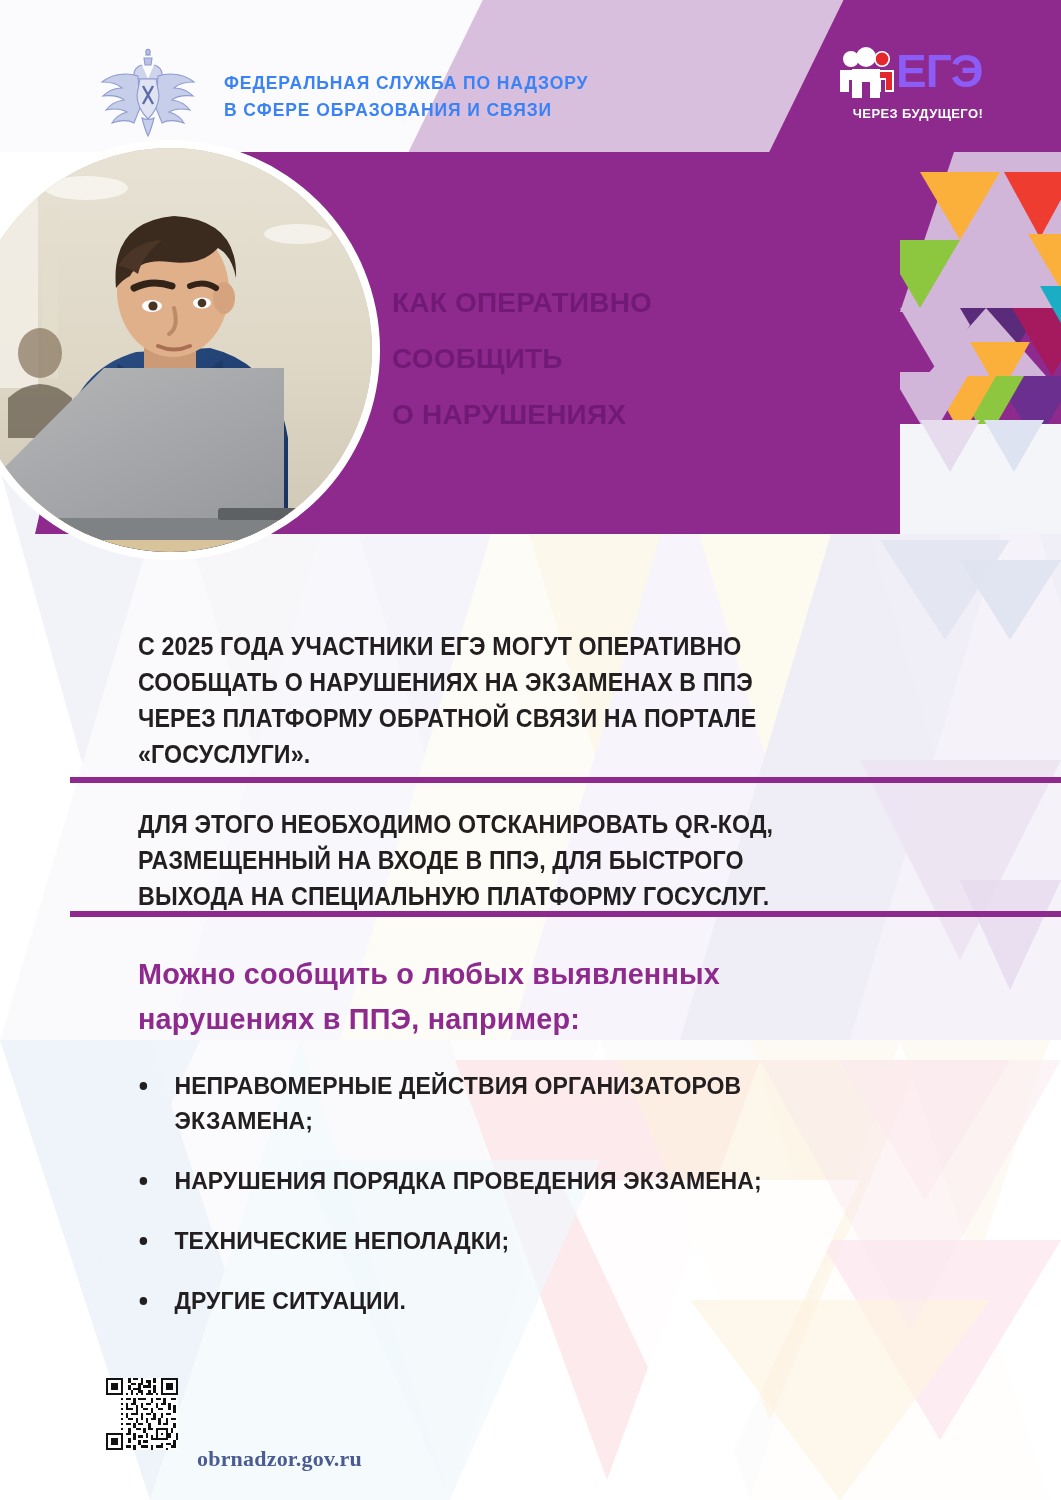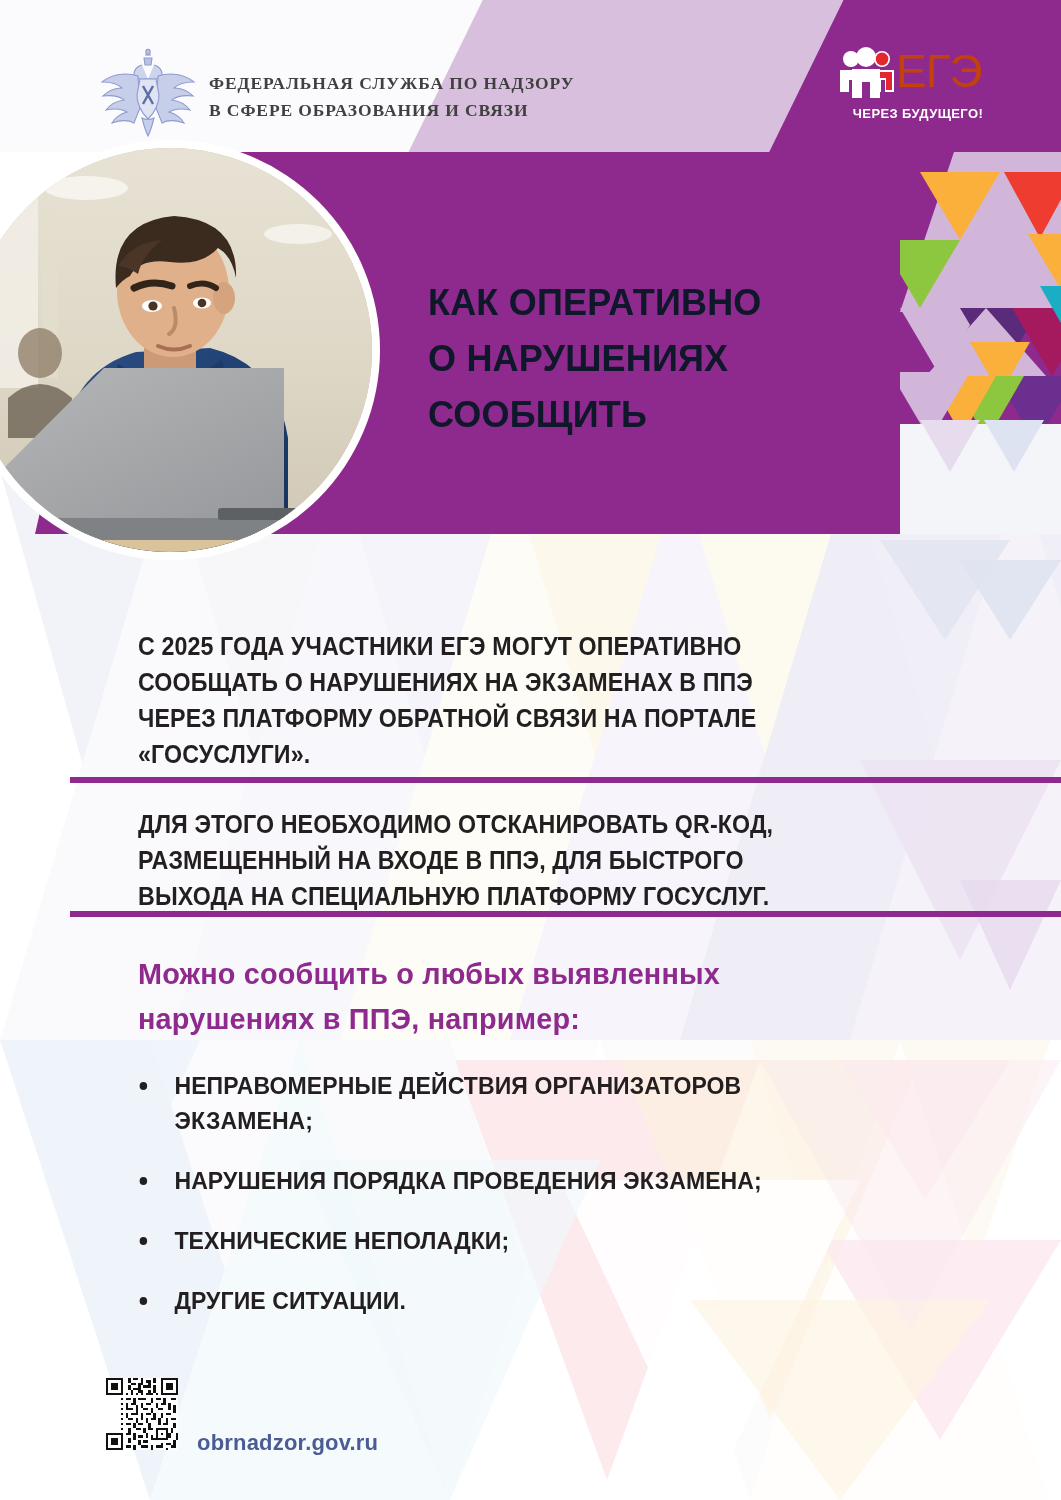--- a/index.html
+++ b/index.html
@@ -60,51 +60,50 @@
 
   .emblem {
     position: absolute;
     left: 96px;
     top: 48px;
     width: 104px;
     height: 92px;
   }
   .agency-name {
     position: absolute;
-    left: 209px;
+    left: 224px;
     top: 70px;
-    color: #404040;
+    color: #3b82f6;
     font-size: 17.5px;
     font-weight: 700;
     letter-spacing: 0.9px;
     line-height: 27px;
     white-space: nowrap;
-    font-family: Liberation Serif, serif;
   }
   .agency-name div { display: block; }
 
   .ege-logo {
     position: absolute;
     left: 838px;
     top: 44px;
     width: 160px;
     height: 88px;
   }
   .ege-mark {
     position: relative;
     width: 160px;
     height: 58px;
   }
   .ege-word {
     position: absolute;
     left: 58px;
     top: -2px;
-    color: #c2410c;
+    color: #8b5cf6;
     font-size: 46px;
-    font-weight: 400;
+    font-weight: 700;
     letter-spacing: -1px;
     line-height: 58px;
   }
   .ege-tagline {
     position: absolute;
     left: 0;
     top: 62px;
     width: 160px;
     text-align: center;
     color: #ffffff;
@@ -131,25 +130,25 @@
   }
   .hero-lilac-top {
     position: absolute;
     left: 0; top: -152px;
     width: 1061px; height: 240px;
     background: #d8bfdd;
     clip-path: polygon(45.5% 0, 100% 0, 100% 36%, 26% 36%);
   }
   .hero-title {
     position: absolute;
-    left: 428px;
+    left: 392px;
     top: 123px;
     width: 520px;
-    color: #0f172a;
-    font-size: 36px;
+    color: #701a75;
+    font-size: 28px;
     font-weight: 700;
     line-height: 56px;
     letter-spacing: 0.2px;
     z-index: 6;
   }
   .hero-title span { display: block; }
 
   
   .hero-deco {
     position: absolute;
@@ -278,25 +277,26 @@
     position: absolute;
     left: 106px;
     top: 8px;
     width: 72px;
     height: 72px;
     background: #ffffff;
   }
   .site-url {
     position: absolute;
     left: 197px;
-    top: 60px;
+    top: 76px;
     color: #4a5c93;
     font-size: 22px;
     font-weight: 700;
     letter-spacing: 0.2px;
+    font-family: Liberation Serif, serif;
   }
 </style>
 </head>
 <body>
 
 <div id="poster">
 
   <div class="bg-layer">
     <svg width="1061" height="1500" viewBox="0 0 1061 1500">
       <rect x="0" y="0" width="1061" height="1500" fill="#ffffff"></rect>
@@ -417,22 +417,22 @@
         <polygon points="140,134 210,134 175,196" fill="#1badc4"></polygon>
         <polygon points="-10,220 70,220 30,288" fill="#d2b6d9"></polygon>
         <polygon points="0,272 161,272 161,382 0,382" fill="#f4f5f9"></polygon>
         <polygon points="20,268 80,268 50,320" fill="#e6dcee"></polygon>
         <polygon points="84,268 144,268 114,320" fill="#dde3f0"></polygon>
       </svg>
     </div>
 
     <div class="hero-title">
       <span>КАК ОПЕРАТИВНО</span>
+      <span>СООБЩИТЬ</span>
       <span>О НАРУШЕНИЯХ</span>
-      <span>СООБЩИТЬ</span>
     </div>
   </div>
 
   <div class="photo-ring"></div>
   <div class="photo">
     <svg width="404" height="404" viewBox="0 0 404 404">
       <defs>
         <linearGradient id="roomBg" x1="0" y1="0" x2="0" y2="1">
           <stop offset="0%" stop-color="#e7e2d4"></stop>
           <stop offset="55%" stop-color="#ded7c6"></stop>

